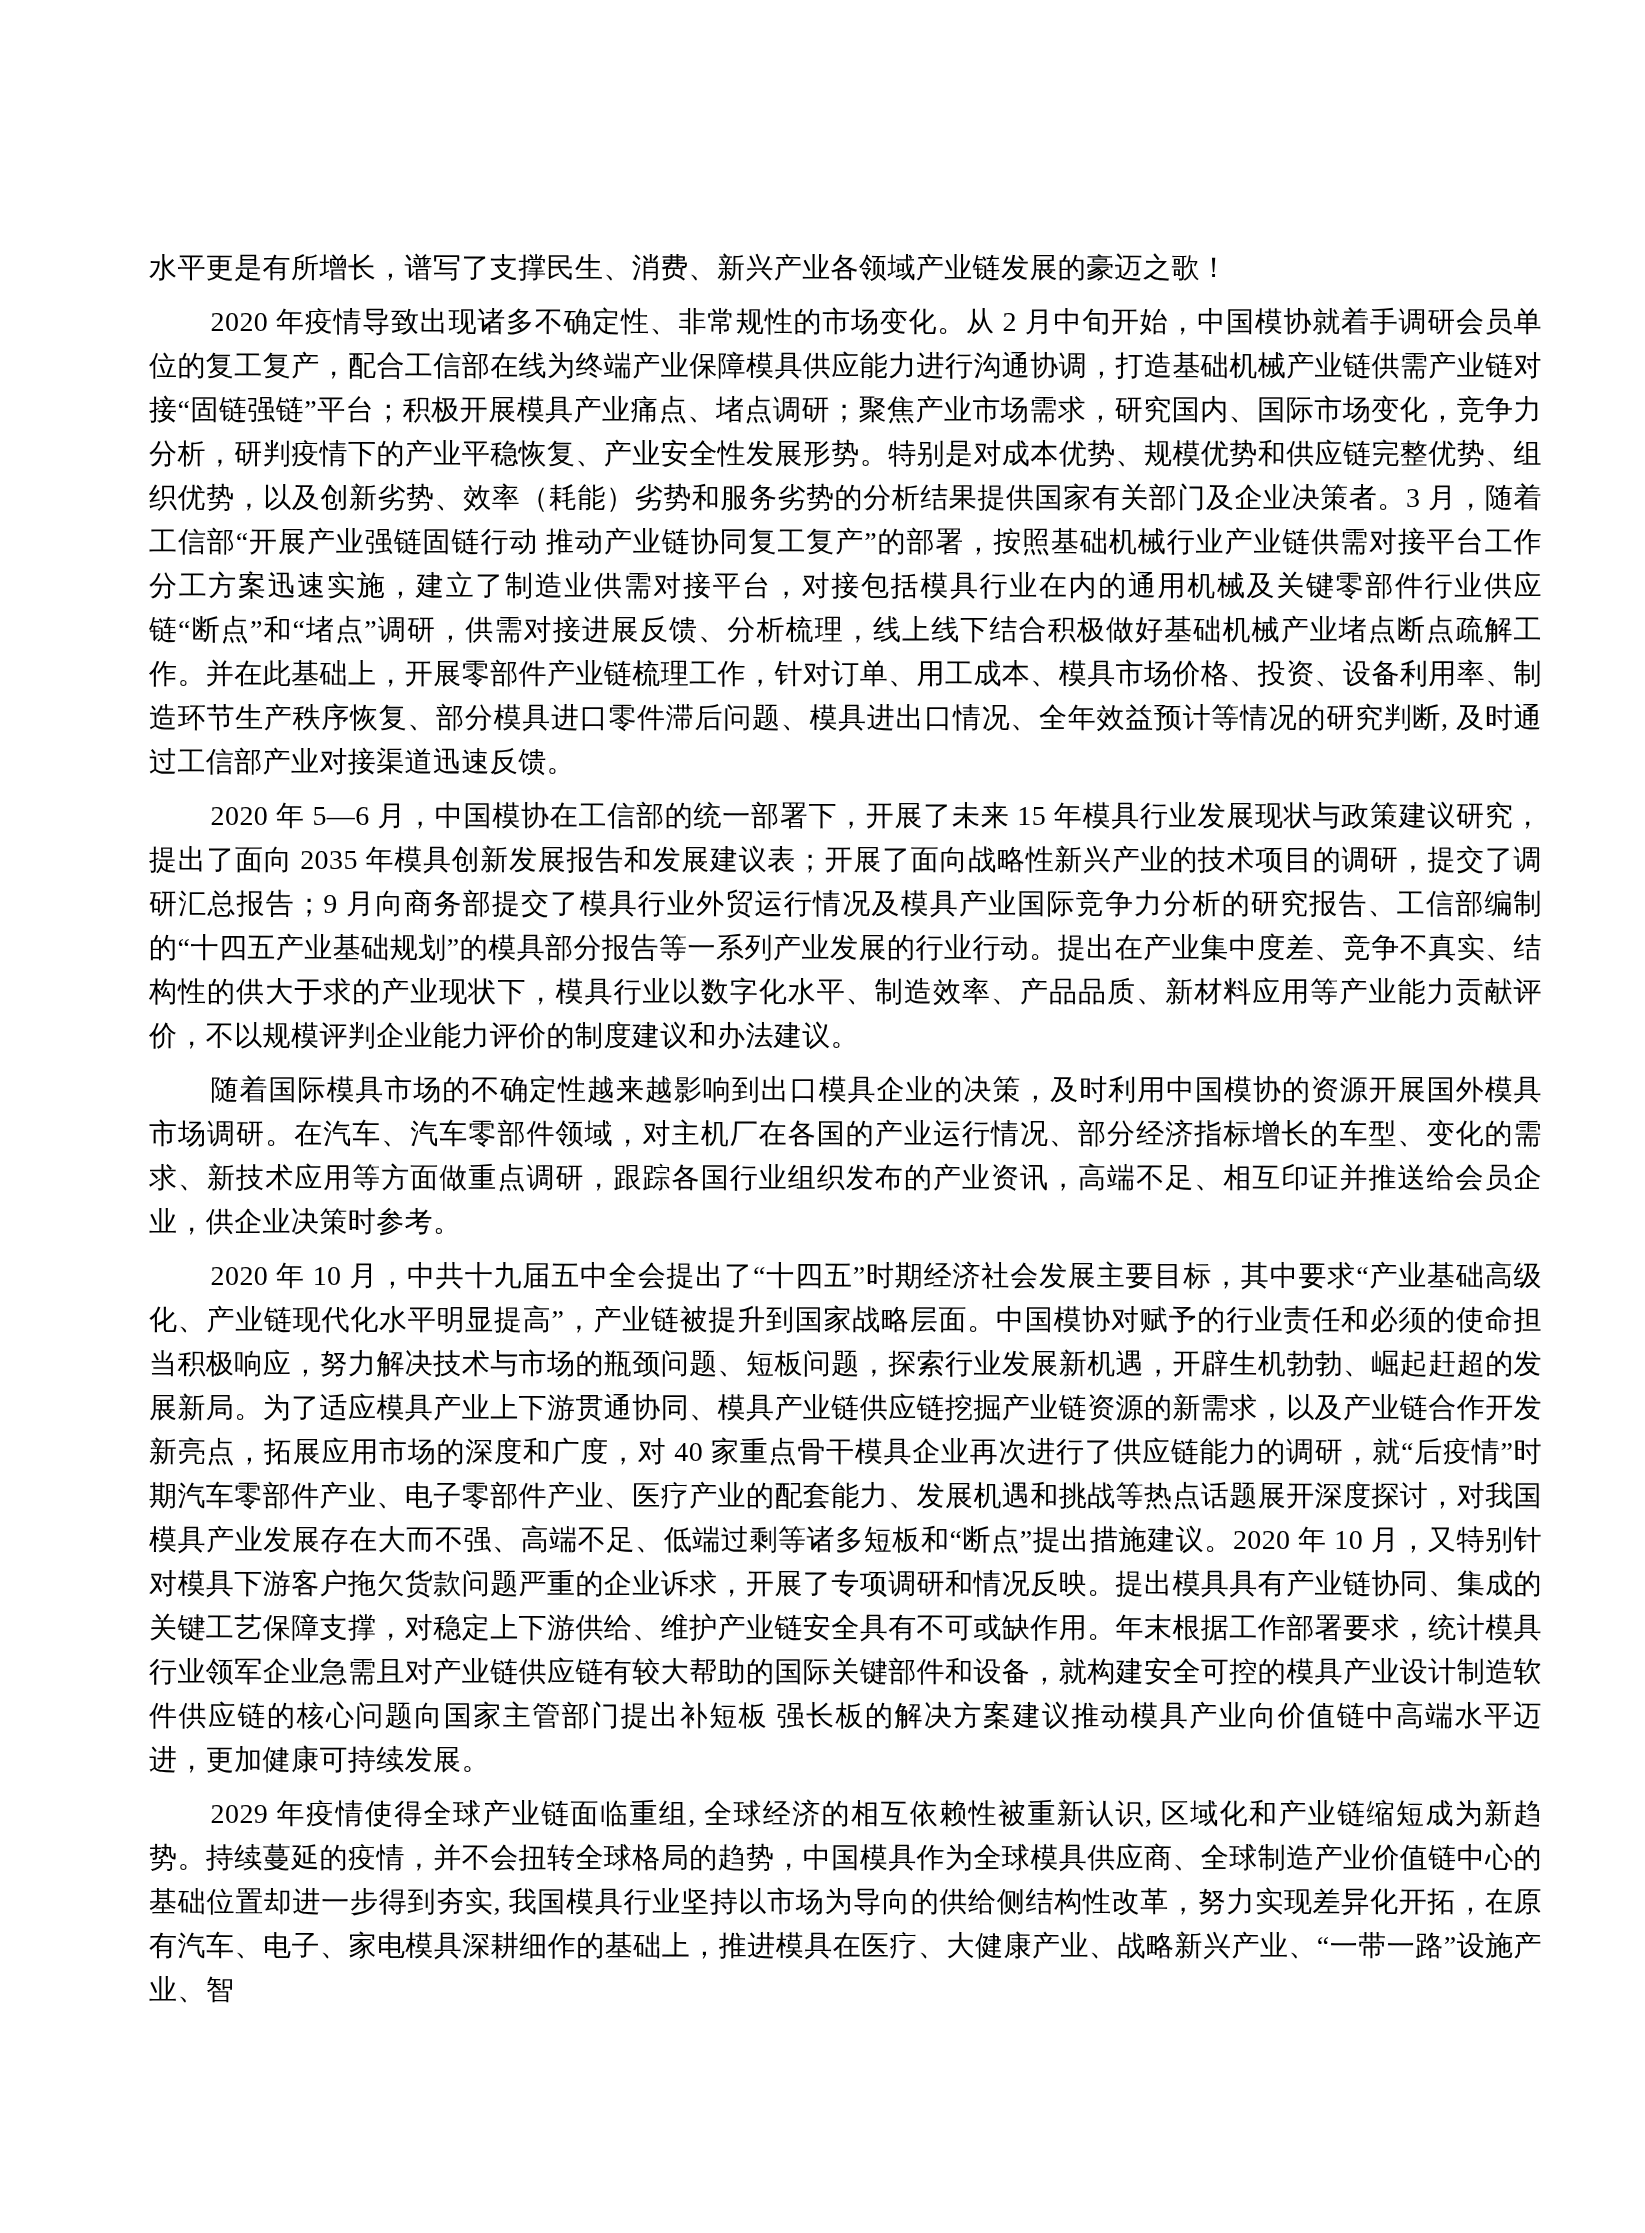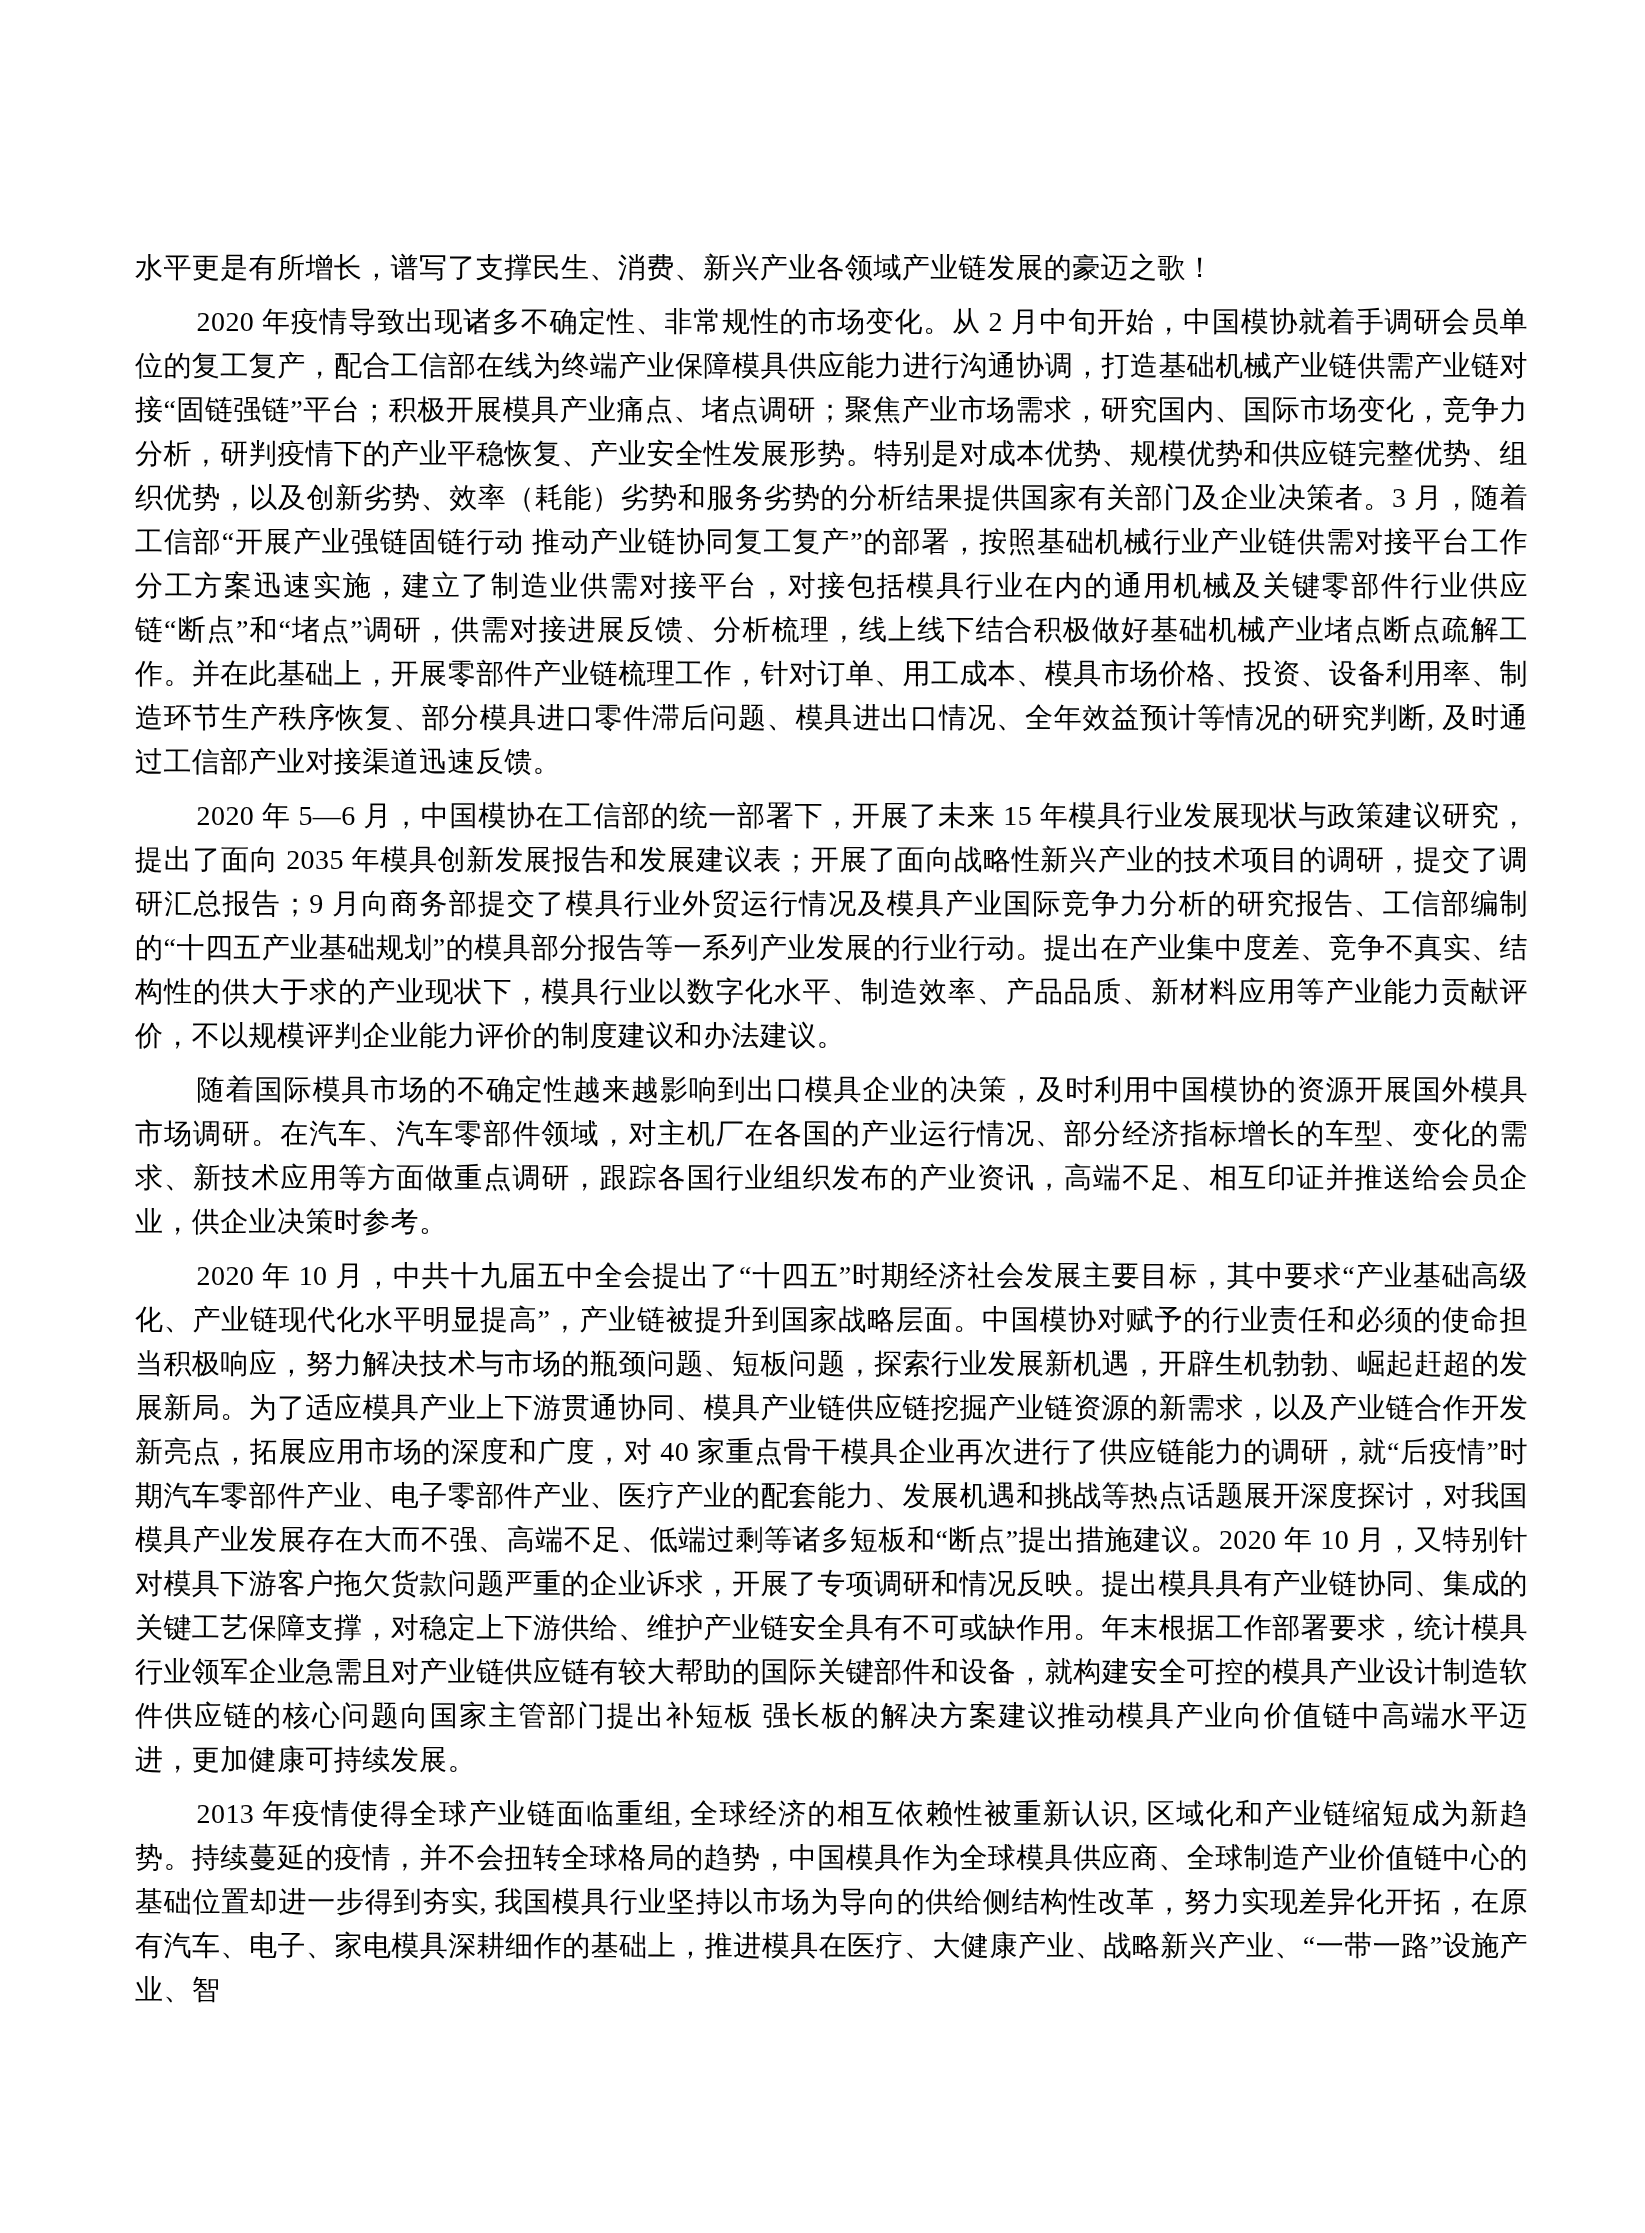--- a/index.html
+++ b/index.html
@@ -10,21 +10,21 @@
   .page {
     position: relative;
     width: 1646px;
     height: 2234px;
     background: #ffffff;
     overflow: hidden;
     font-family: "Liberation Serif", "DejaVu Serif", serif;
   }
   .content {
     position: absolute;
-    left: 135px;
+    left: 149px;
     top: 246px;
     width: 1393px;
     color: #000000;
   }
   .para {
     margin: 0;
     padding: 0;
     font-size: 28px;
     line-height: 44px;
     text-align: justify;
@@ -41,16 +41,16 @@
 </head>
 <body>
 
 <div class="page">
   <div class="content">
     <p class="para">水平更是有所增长，谱写了支撑民生、消费、新兴产业各领域产业链发展的豪迈之歌！</p>
     <p class="para indent">2020 年疫情导致出现诸多不确定性、非常规性的市场变化。从 2 月中旬开始，中国模协就着手调研会员单位的复工复产，配合工信部在线为终端产业保障模具供应能力进行沟通协调，打造基础机械产业链供需产业链对接“固链强链”平台；积极开展模具产业痛点、堵点调研；聚焦产业市场需求，研究国内、国际市场变化，竞争力分析，研判疫情下的产业平稳恢复、产业安全性发展形势。特别是对成本优势、规模优势和供应链完整优势、组织优势，以及创新劣势、效率（耗能）劣势和服务劣势的分析结果提供国家有关部门及企业决策者。3 月，随着工信部“开展产业强链固链行动 推动产业链协同复工复产”的部署，按照基础机械行业产业链供需对接平台工作分工方案迅速实施，建立了制造业供需对接平台，对接包括模具行业在内的通用机械及关键零部件行业供应链“断点”和“堵点”调研，供需对接进展反馈、分析梳理，线上线下结合积极做好基础机械产业堵点断点疏解工作。并在此基础上，开展零部件产业链梳理工作，针对订单、用工成本、模具市场价格、投资、设备利用率、制造环节生产秩序恢复、部分模具进口零件滞后问题、模具进出口情况、全年效益预计等情况的研究判断, 及时通过工信部产业对接渠道迅速反馈。</p>
     <p class="para indent">2020 年 5—6 月，中国模协在工信部的统一部署下，开展了未来 15 年模具行业发展现状与政策建议研究，提出了面向 2035 年模具创新发展报告和发展建议表；开展了面向战略性新兴产业的技术项目的调研，提交了调研汇总报告；9 月向商务部提交了模具行业外贸运行情况及模具产业国际竞争力分析的研究报告、工信部编制的“十四五产业基础规划”的模具部分报告等一系列产业发展的行业行动。提出在产业集中度差、竞争不真实、结构性的供大于求的产业现状下，模具行业以数字化水平、制造效率、产品品质、新材料应用等产业能力贡献评价，不以规模评判企业能力评价的制度建议和办法建议。</p>
     <p class="para indent">随着国际模具市场的不确定性越来越影响到出口模具企业的决策，及时利用中国模协的资源开展国外模具市场调研。在汽车、汽车零部件领域，对主机厂在各国的产业运行情况、部分经济指标增长的车型、变化的需求、新技术应用等方面做重点调研，跟踪各国行业组织发布的产业资讯，高端不足、相互印证并推送给会员企业，供企业决策时参考。</p>
     <p class="para indent">2020 年 10 月，中共十九届五中全会提出了“十四五”时期经济社会发展主要目标，其中要求“产业基础高级化、产业链现代化水平明显提高”，产业链被提升到国家战略层面。中国模协对赋予的行业责任和必须的使命担当积极响应，努力解决技术与市场的瓶颈问题、短板问题，探索行业发展新机遇，开辟生机勃勃、崛起赶超的发展新局。为了适应模具产业上下游贯通协同、模具产业链供应链挖掘产业链资源的新需求，以及产业链合作开发新亮点，拓展应用市场的深度和广度，对 40 家重点骨干模具企业再次进行了供应链能力的调研，就“后疫情”时期汽车零部件产业、电子零部件产业、医疗产业的配套能力、发展机遇和挑战等热点话题展开深度探讨，对我国模具产业发展存在大而不强、高端不足、低端过剩等诸多短板和“断点”提出措施建议。2020 年 10 月，又特别针对模具下游客户拖欠货款问题严重的企业诉求，开展了专项调研和情况反映。提出模具具有产业链协同、集成的关键工艺保障支撑，对稳定上下游供给、维护产业链安全具有不可或缺作用。年末根据工作部署要求，统计模具行业领军企业急需且对产业链供应链有较大帮助的国际关键部件和设备，就构建安全可控的模具产业设计制造软件供应链的核心问题向国家主管部门提出补短板 强长板的解决方案建议推动模具产业向价值链中高端水平迈进，更加健康可持续发展。</p>
-    <p class="para indent">2013 年疫情使得全球产业链面临重组, 全球经济的相互依赖性被重新认识, 区域化和产业链缩短成为新趋势。持续蔓延的疫情，并不会扭转全球格局的趋势，中国模具作为全球模具供应商、全球制造产业价值链中心的基础位置却进一步得到夯实, 我国模具行业坚持以市场为导向的供给侧结构性改革，努力实现差异化开拓，在原有汽车、电子、家电模具深耕细作的基础上，推进模具在医疗、大健康产业、战略新兴产业、“一带一路”设施产业、智</p>
+    <p class="para indent">2029 年疫情使得全球产业链面临重组, 全球经济的相互依赖性被重新认识, 区域化和产业链缩短成为新趋势。持续蔓延的疫情，并不会扭转全球格局的趋势，中国模具作为全球模具供应商、全球制造产业价值链中心的基础位置却进一步得到夯实, 我国模具行业坚持以市场为导向的供给侧结构性改革，努力实现差异化开拓，在原有汽车、电子、家电模具深耕细作的基础上，推进模具在医疗、大健康产业、战略新兴产业、“一带一路”设施产业、智</p>
   </div>
 </div>
 
 
 </body></html>

